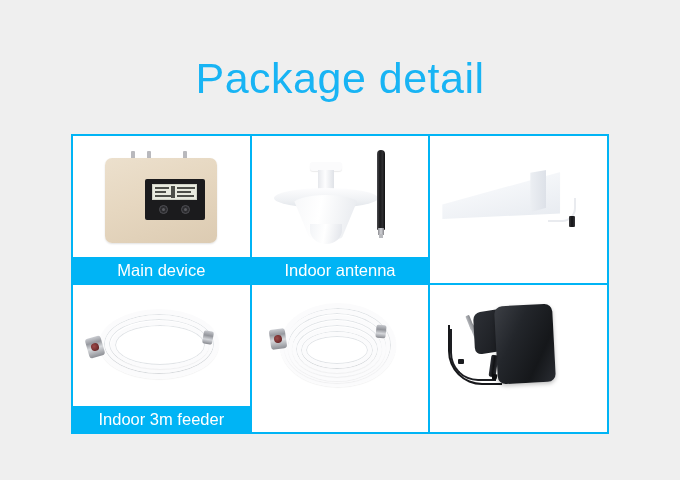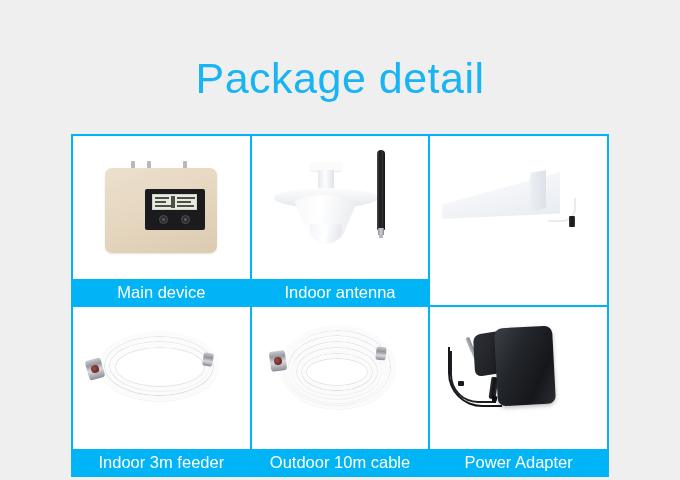--- a/index.html
+++ b/index.html
@@ -33,21 +33,21 @@
     line-height: 52px;
     white-space: nowrap;
   }
 
   
   .grid {
     position: absolute;
     left: 71px;
     top: 134px;
     width: 538px;
-    height: 343px;
+    height: 300px;
     border: 2px solid #00b4f5;
     background: #ffffff;
     box-sizing: border-box;
     display: flex;
     flex-direction: column;
   }
   .grid-row {
     display: flex;
     flex: 1 1 0;
     min-height: 0;
@@ -520,36 +520,34 @@
             <span class="coil-ring" style="left:28px; top:18px; width:106px; height:74px; border-width:5px;"></span>
             <span class="coil-ring" style="left:32px; top:24px; width:98px; height:66px; border-width:4px;"></span>
             <span class="coil-ring" style="left:36px; top:30px; width:90px; height:58px; border-width:4px;"></span>
             <span class="coil-ring" style="left:40px; top:36px; width:82px; height:48px; border-width:4px;"></span>
             <span class="coil-ring" style="left:45px; top:42px; width:72px; height:38px; border-width:4px;"></span>
             <span class="coil-ring" style="left:50px; top:47px; width:62px; height:28px; border-width:4px;"></span>
             <span class="conn-big" style="left:18px; top:44px; transform:rotate(-8deg);"></span>
             <span class="conn-small" style="left:124px; top:40px; transform:rotate(6deg);"></span>
           </div>
         </div>
-        <div class="cell-label">Outdoor 10m cable</div>
       </div>
 
       <div class="cell">
         <div class="cell-art">
           <div class="psu-wrap">
             <span class="psu-cable"></span>
             <span class="psu-cable2"></span>
             <span class="psu-clip"></span>
             <span class="psu-prong g1"></span>
             <span class="psu-prong g2"></span>
             <span class="psu-face"></span>
             <span class="psu-body"></span>
             <span class="psu-barrel"></span>
             <span class="psu-barrel-tip"></span>
           </div>
         </div>
-        <div class="cell-label">Power Adapter</div>
       </div>
 
     </div>
 
   </div>
 </div>
 
 </body></html>

